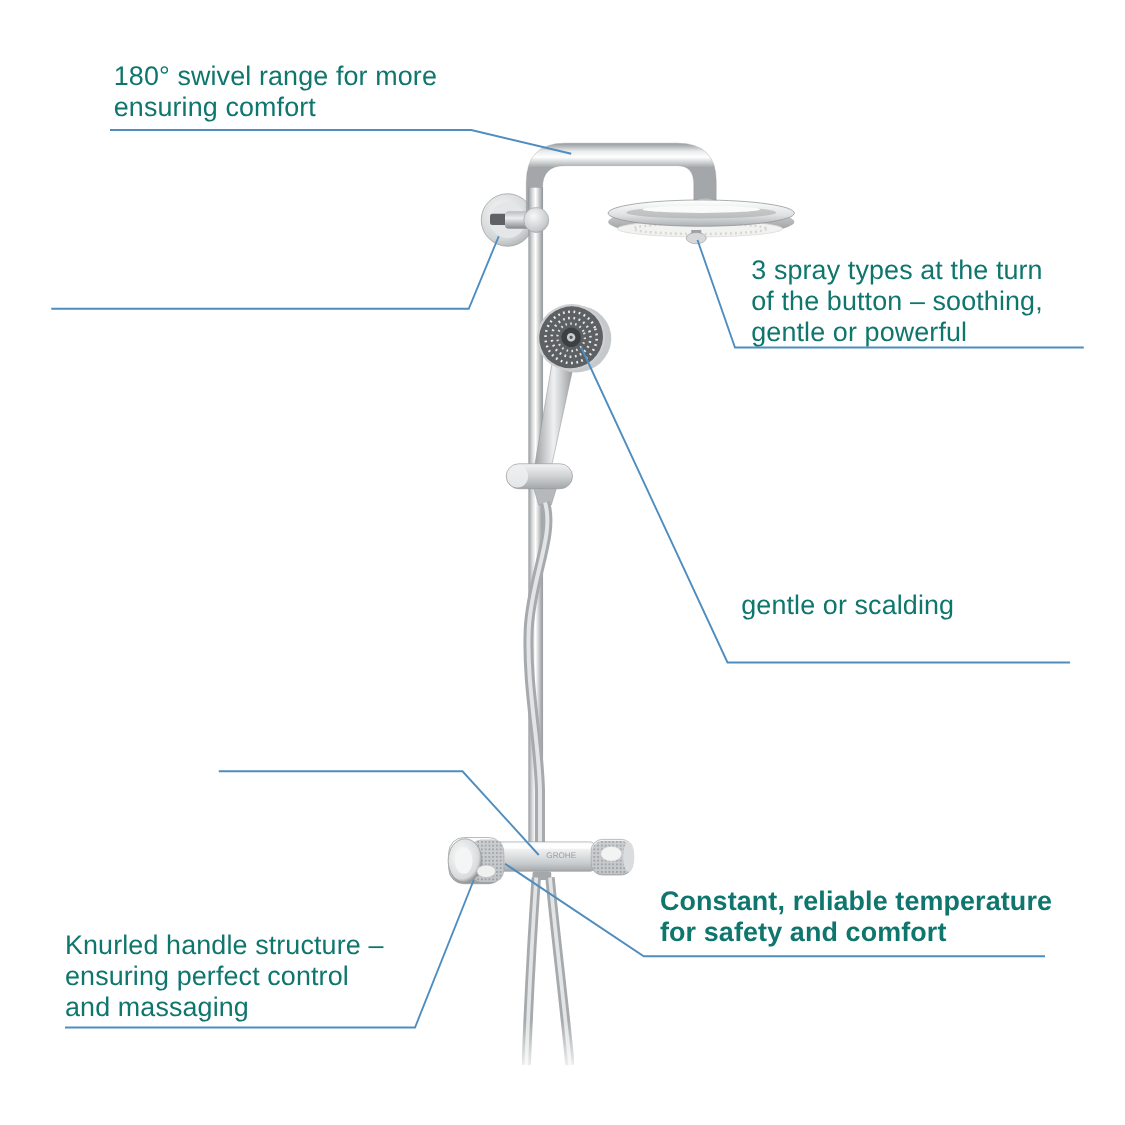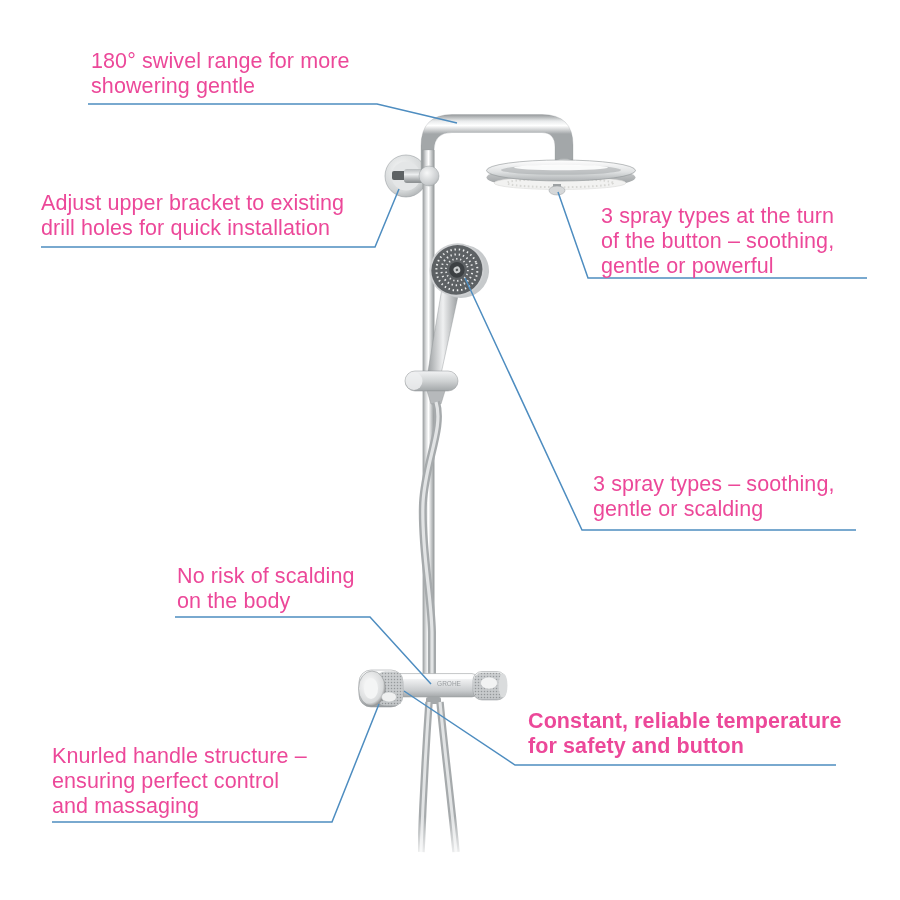--- a/index.html
+++ b/index.html
@@ -2,21 +2,21 @@
 <html><head>
 <meta charset="utf-8">
 <style>
   html,body{margin:0;padding:0;background:#ffffff;}
   .stage{
     position:relative;width:900px;height:900px;background:#ffffff;overflow:hidden;
     font-family:"Liberation Sans",sans-serif;
   }
   .art{position:absolute;left:0;top:0;}
   .ann{
-    position:absolute;color:#ec4899;font-size:21.5px;line-height:25px;
+    position:absolute;color:#0f766e;font-size:21.5px;line-height:25px;
     letter-spacing:0.1px;white-space:nowrap;
   }
   .ann span{display:block;}
   .ann-swivel{left:91px;top:49px;}
   .ann-bracket{left:41px;top:191px;}
   .ann-head-spray{left:601px;top:204px;}
   .ann-hand-spray{left:593px;top:472px;}
   .ann-scalding{left:177px;top:564px;}
   .ann-constant{left:528px;top:709px;font-weight:bold;}
   .ann-knurled{left:52px;top:744px;}
@@ -190,47 +190,38 @@
       <path d="M558 192 L588 278 L867 278"></path>
       <path d="M465 278 L582 530 L856 530"></path>
       <path d="M175 617 L370 617 L431 684"></path>
       <path d="M404 691 L515 765 L836 765"></path>
       <path d="M379 704 L332 822 L52 822"></path>
     </g>
   </svg>
 
   <div class="ann ann-swivel">
     <span>180° swivel range for more</span>
-    <span>showering gentle</span>
-  </div>
-
-  <div class="ann ann-bracket">
-    <span>Adjust upper bracket to existing</span>
-    <span>drill holes for quick installation</span>
-  </div>
+    <span>ensuring comfort</span>
+  </div>
+
 
   <div class="ann ann-head-spray">
     <span>3 spray types at the turn</span>
     <span>of the button – soothing,</span>
     <span>gentle or powerful</span>
   </div>
 
   <div class="ann ann-hand-spray">
-    <span>3 spray types – soothing,</span>
     <span>gentle or scalding</span>
   </div>
 
-  <div class="ann ann-scalding">
-    <span>No risk of scalding</span>
-    <span>on the body</span>
-  </div>
 
   <div class="ann ann-constant">
     <span>Constant, reliable temperature</span>
-    <span>for safety and button</span>
+    <span>for safety and comfort</span>
   </div>
 
   <div class="ann ann-knurled">
     <span>Knurled handle structure –</span>
     <span>ensuring perfect control</span>
     <span>and massaging</span>
   </div>
 
 </div>
 

